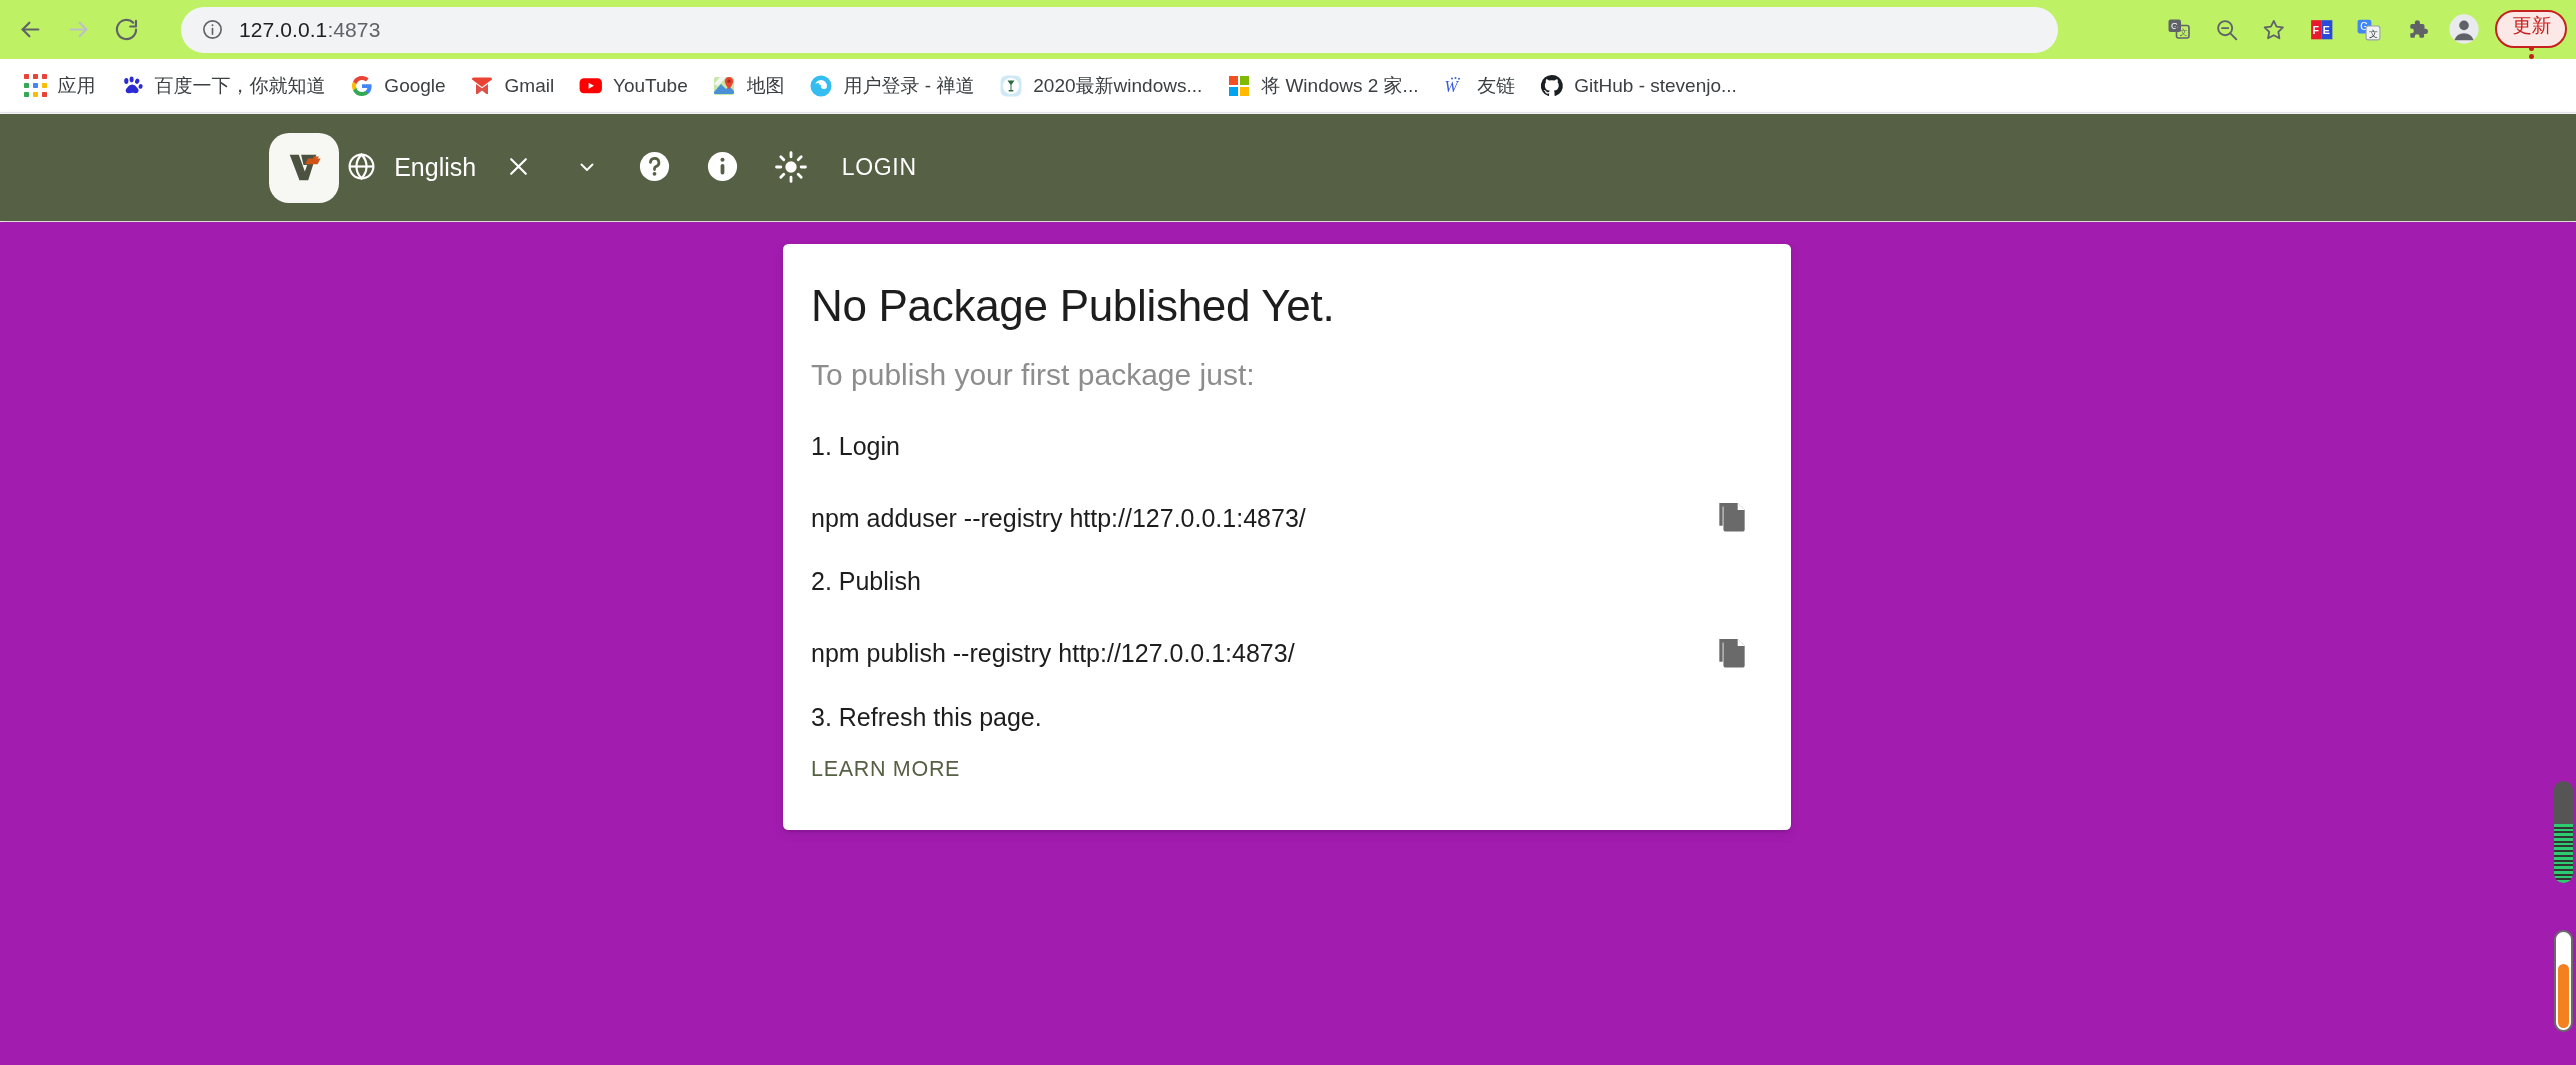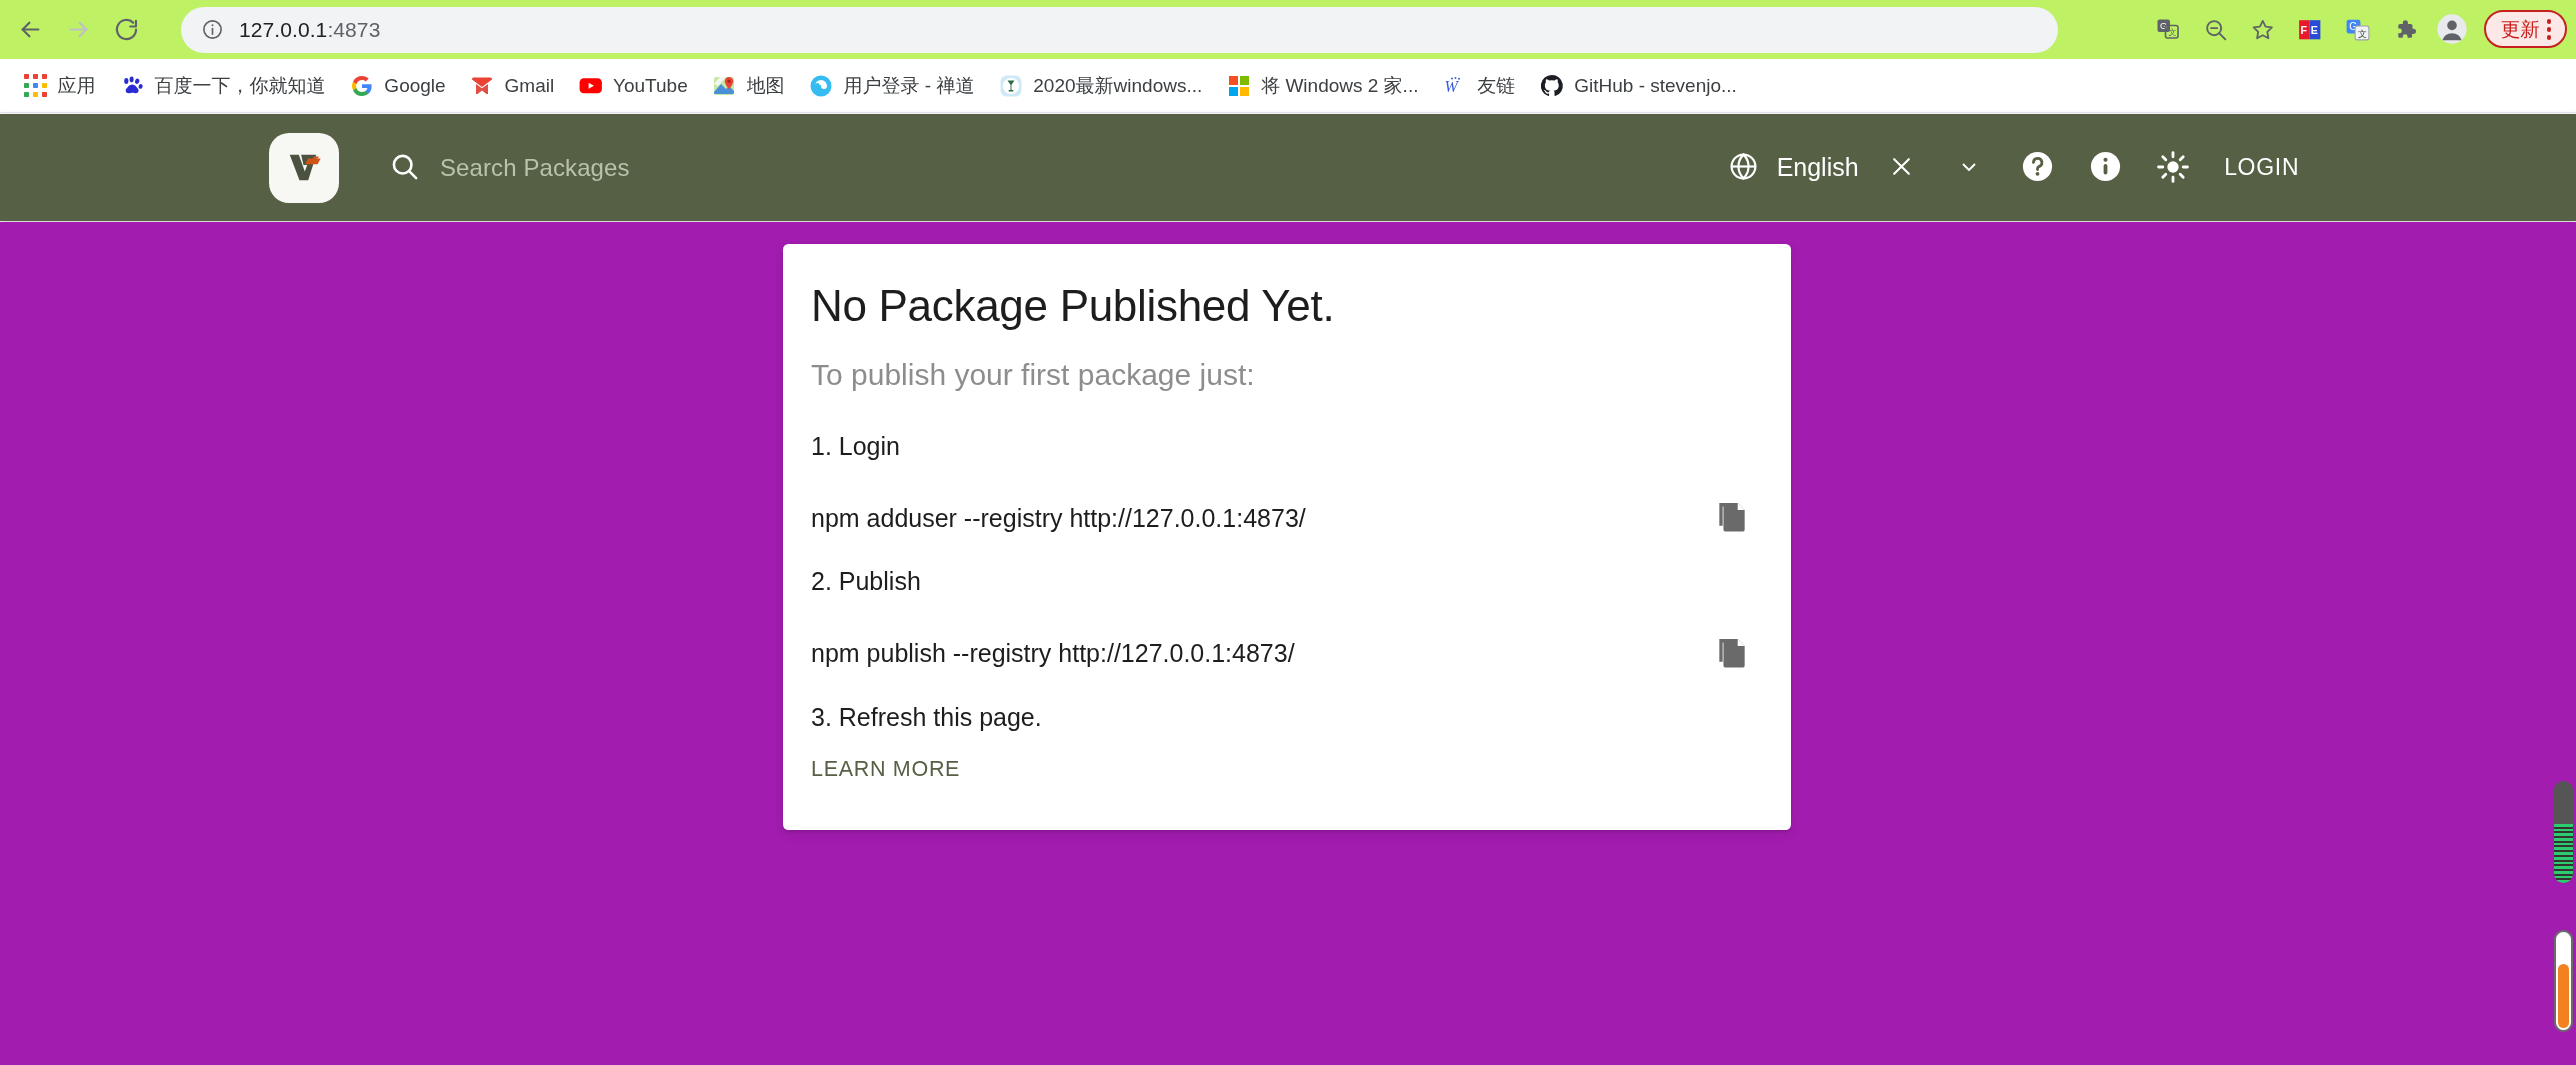--- a/index.html
+++ b/index.html
@@ -54,20 +54,21 @@
     width: 42px; height: 42px;
     display: flex; align-items: center; justify-content: center;
     border-radius: 50%;
   }
   .update-pill {
     height: 38px; border: 2px solid #c5221f; border-radius: 19px;
     background: #fce8e6; color: #c5221f;
     display: flex; align-items: center; padding: 0 13.4px 0 14.8px;
     font-size: 19.5px; gap: 6.7px;
     margin-left: 5.4px;
+    flex-direction: column;
   }
   .kebab { display: flex; flex-direction: column; gap: 3.4px; align-items: center; }
   .kebab i { display: block; width: 4.7px; height: 4.7px; border-radius: 50%; background: #c5221f; }
 
   
   .bookmarks-bar {
     position: absolute; top: 59px; left: 0;
     width: 2576px; height: 54px;
     background: #ffffff;
     border-bottom: 1.3px solid #e8eaed;
@@ -429,29 +430,20 @@
 <div class="vd-header">
 
   <div class="vd-logo">
     <svg width="47" height="47" viewBox="0 0 70 70">
       <path d="M13 16h13.5l9 25 3.5-9.8h-5.5L30 16h22.5L40.5 54h-13z" fill="#4b5340"></path>
       <path d="M40 21.5h19l-4.5 8.5H36z" fill="#cf5415"></path>
       <path d="M48.5 18.5h8l-2 3.6h-7.5z" fill="#cf5415"></path>
     </svg>
   </div>
 
-  <div class="vd-search">
-    <span>
-      <svg width="31" height="31" viewBox="0 0 24 24" fill="none" stroke="#ffffff" stroke-width="2" stroke-linecap="round">
-        <circle cx="10.6" cy="10.6" r="6.8"></circle>
-          <path d="M15.6 15.6 21 21"></path>
-      </svg>
-    </span>
-    <span class="vd-search-ph">Search Packages</span>
-  </div>
 
   <div class="vd-actions">
 
     <div class="vd-lang">
       <span>
         <svg width="31" height="31" viewBox="0 0 24 24" fill="none" stroke="#ffffff" stroke-width="1.7">
           <circle cx="12" cy="12" r="9.2"></circle>
           <path d="M2.8 12h18.4"></path>
           <path d="M12 2.8c2.6 2.6 3.9 6 3.9 9.2s-1.3 6.6-3.9 9.2c-2.6-2.6-3.9-6-3.9-9.2S9.4 5.4 12 2.8z"></path>
         </svg>

